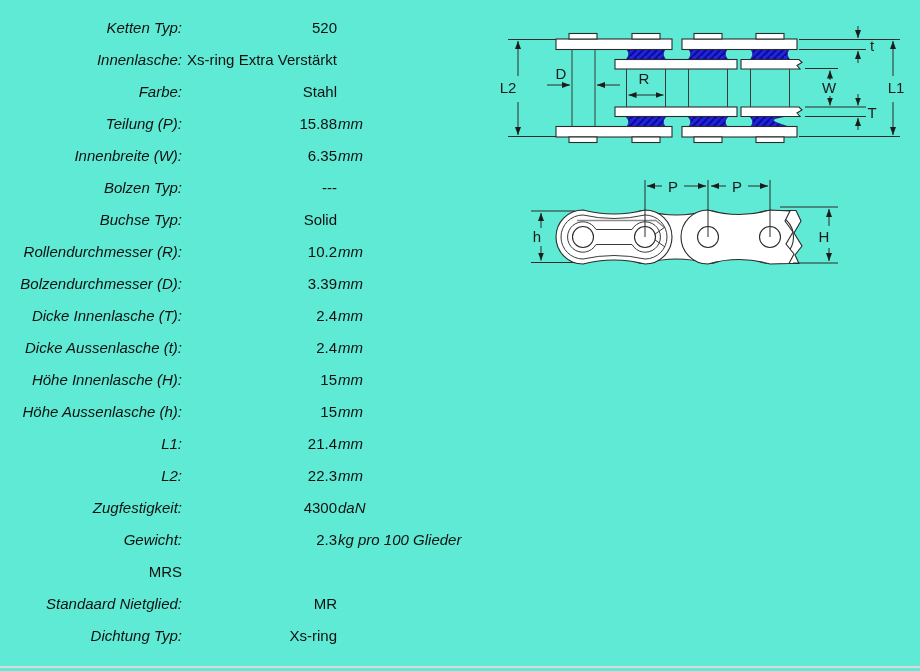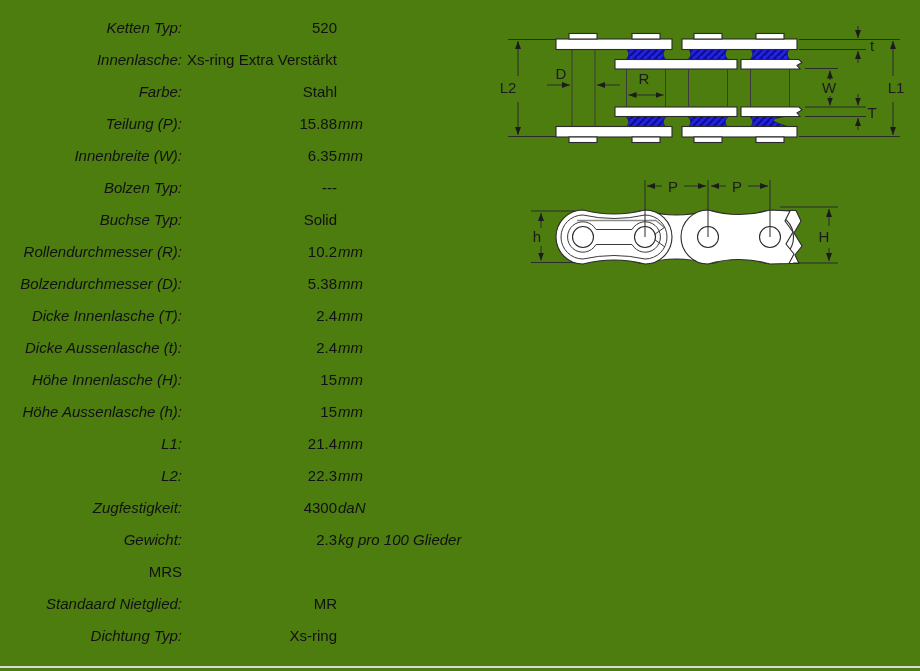--- a/index.html
+++ b/index.html
@@ -1,16 +1,16 @@
 <!DOCTYPE html>
 <html style="--seal: #2323dd; --sealHatch: #0b0b99;"><head>
 <meta charset="utf-8">
 <style>
   html,body{margin:0;padding:0;background:#fff;}
-  .page{position:relative;width:920px;height:671px;background:#4d7c0f;overflow:hidden;
+  .page{position:relative;width:920px;height:671px;background:#5eead4;overflow:hidden;
         font-family:"Liberation Sans","DejaVu Sans",sans-serif;color:#111;}
   .spec-table{position:absolute;left:0;top:11px;width:500px;}
   .spec-row{display:grid;grid-template-columns:182px 155px 1fr;height:32px;align-items:center;}
   .spec-label{text-align:right;font-style:italic;font-size:15px;white-space:nowrap;}
   .spec-value{text-align:right;font-size:15px;white-space:nowrap;}
   .spec-unit{padding-left:1px;font-style:italic;font-size:15px;white-space:nowrap;}
   .bottom-divider{position:absolute;left:0;top:666px;width:920px;height:2px;}
   svg text{font-family:"Liberation Sans","DejaVu Sans",sans-serif;font-size:15px;fill:#1c1c1c;}
   .dln{stroke:#2b2b2b;stroke-width:1;fill:none;}
   .thin{stroke:#3a3a3a;stroke-width:1;fill:none;}
@@ -58,21 +58,21 @@
         <div class="spec-value">Solid</div>
         <div class="spec-unit"></div>
       </div>
       <div class="spec-row">
         <div class="spec-label">Rollendurchmesser (R):</div>
         <div class="spec-value">10.2</div>
         <div class="spec-unit">mm</div>
       </div>
       <div class="spec-row">
         <div class="spec-label">Bolzendurchmesser (D):</div>
-        <div class="spec-value">5.38</div>
+        <div class="spec-value">3.39</div>
         <div class="spec-unit">mm</div>
       </div>
       <div class="spec-row">
         <div class="spec-label">Dicke Innenlasche (T):</div>
         <div class="spec-value">2.4</div>
         <div class="spec-unit">mm</div>
       </div>
       <div class="spec-row">
         <div class="spec-label">Dicke Aussenlasche (t):</div>
         <div class="spec-value">2.4</div>

